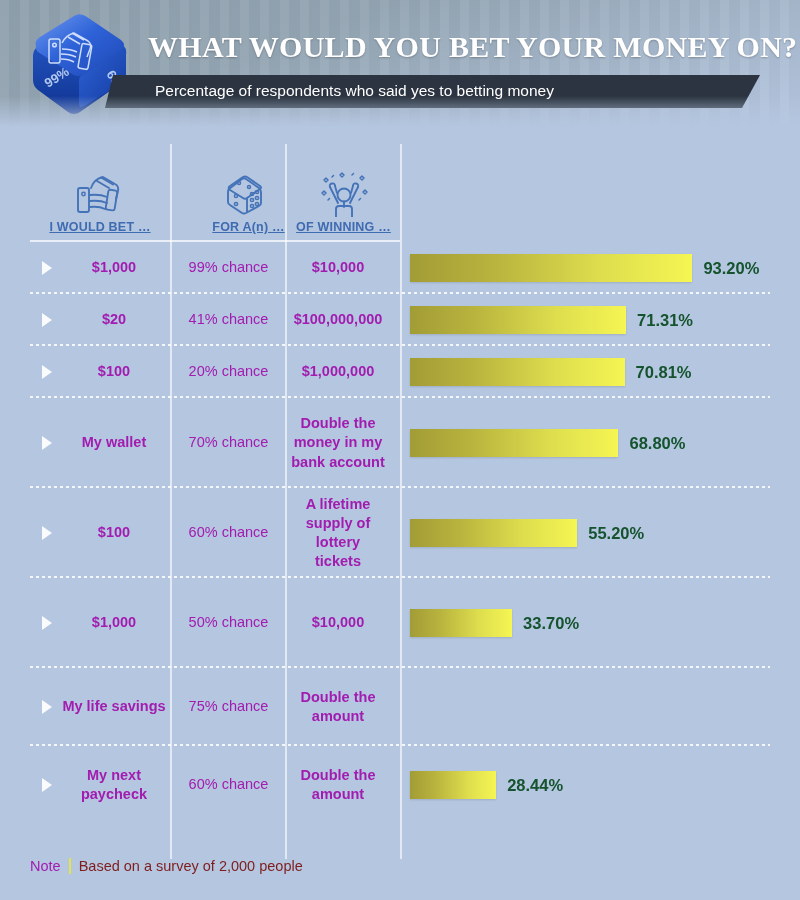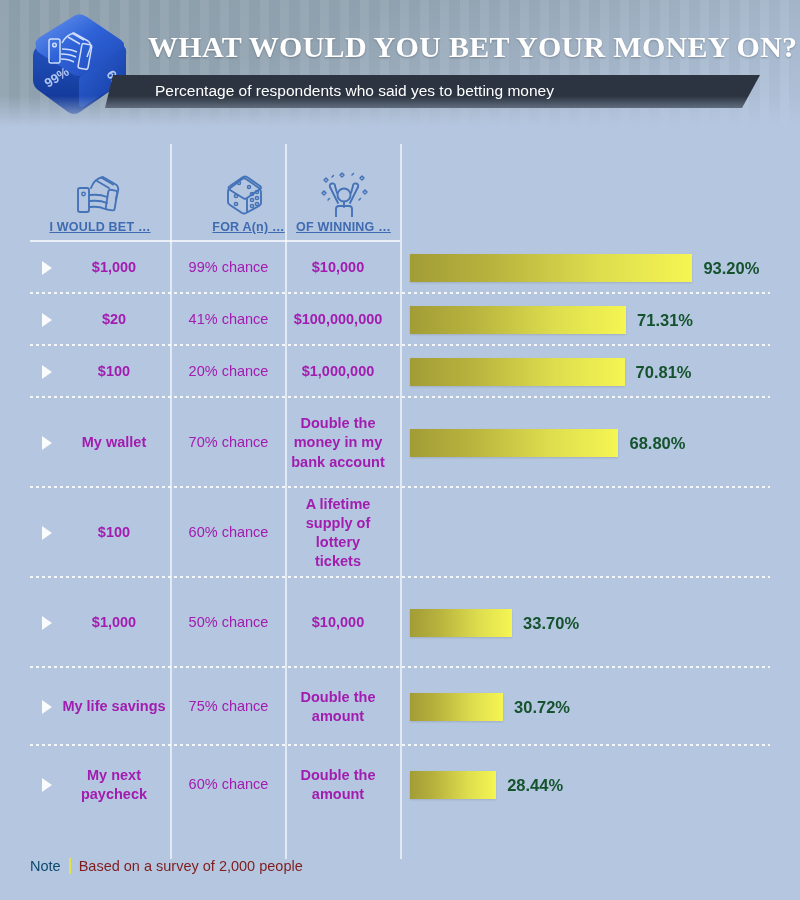--- a/index.html
+++ b/index.html
@@ -128,21 +128,21 @@
     margin-left:11px;
     font-size:16.5px; font-weight:bold; color:#14532d; white-space:nowrap;
   }
 
   
   #footer {
     position:absolute; left:30px; bottom:26px;
     display:flex; align-items:center;
     font-size:14.5px; color:#55606d;
   }
-  #footer-label { color:#0c4a6e; }
+  #footer-label { color:#a21caf; }
   #footer-divider {
     width:2px; height:16px; background:#e3e34c; margin:0 8px;
   }
   #footer-text { color:#7f1d1d; }
 </style>
 </head>
 <body>
 
 <div id="header">
   <div id="header-stripes"></div>
@@ -318,20 +318,24 @@
           </div>
         </div>
         <div class="row-sep"></div>
       </div>
       <div class="row" style="height: 90px;">
         <div class="row-inner">
           <span class="marker"></span>
           <div class="cell cell-bet">$100</div>
           <div class="cell cell-chance">60% chance</div>
           <div class="cell cell-win">A lifetime supply of lottery tickets</div>
+          <div class="bar-wrap">
+            <div class="bar" style="width: 167.256px;"></div>
+            <div class="bar-value">55.20%</div>
+          </div>
         </div>
         <div class="row-sep"></div>
       </div>
       <div class="row" style="height: 90px;">
         <div class="row-inner">
           <span class="marker"></span>
           <div class="cell cell-bet">$1,000</div>
           <div class="cell cell-chance">50% chance</div>
           <div class="cell cell-win">$10,000</div>
           <div class="bar-wrap">
@@ -340,24 +344,20 @@
           </div>
         </div>
         <div class="row-sep"></div>
       </div>
       <div class="row" style="height: 78px;">
         <div class="row-inner">
           <span class="marker"></span>
           <div class="cell cell-bet">My life savings</div>
           <div class="cell cell-chance">75% chance</div>
           <div class="cell cell-win">Double the amount</div>
-          <div class="bar-wrap">
-            <div class="bar" style="width: 93.0816px;"></div>
-            <div class="bar-value">30.72%</div>
-          </div>
         </div>
         <div class="row-sep"></div>
       </div>
       <div class="row" style="height: 78px;">
         <div class="row-inner">
           <span class="marker"></span>
           <div class="cell cell-bet">My next paycheck</div>
           <div class="cell cell-chance">60% chance</div>
           <div class="cell cell-win">Double the amount</div>
           <div class="bar-wrap">

